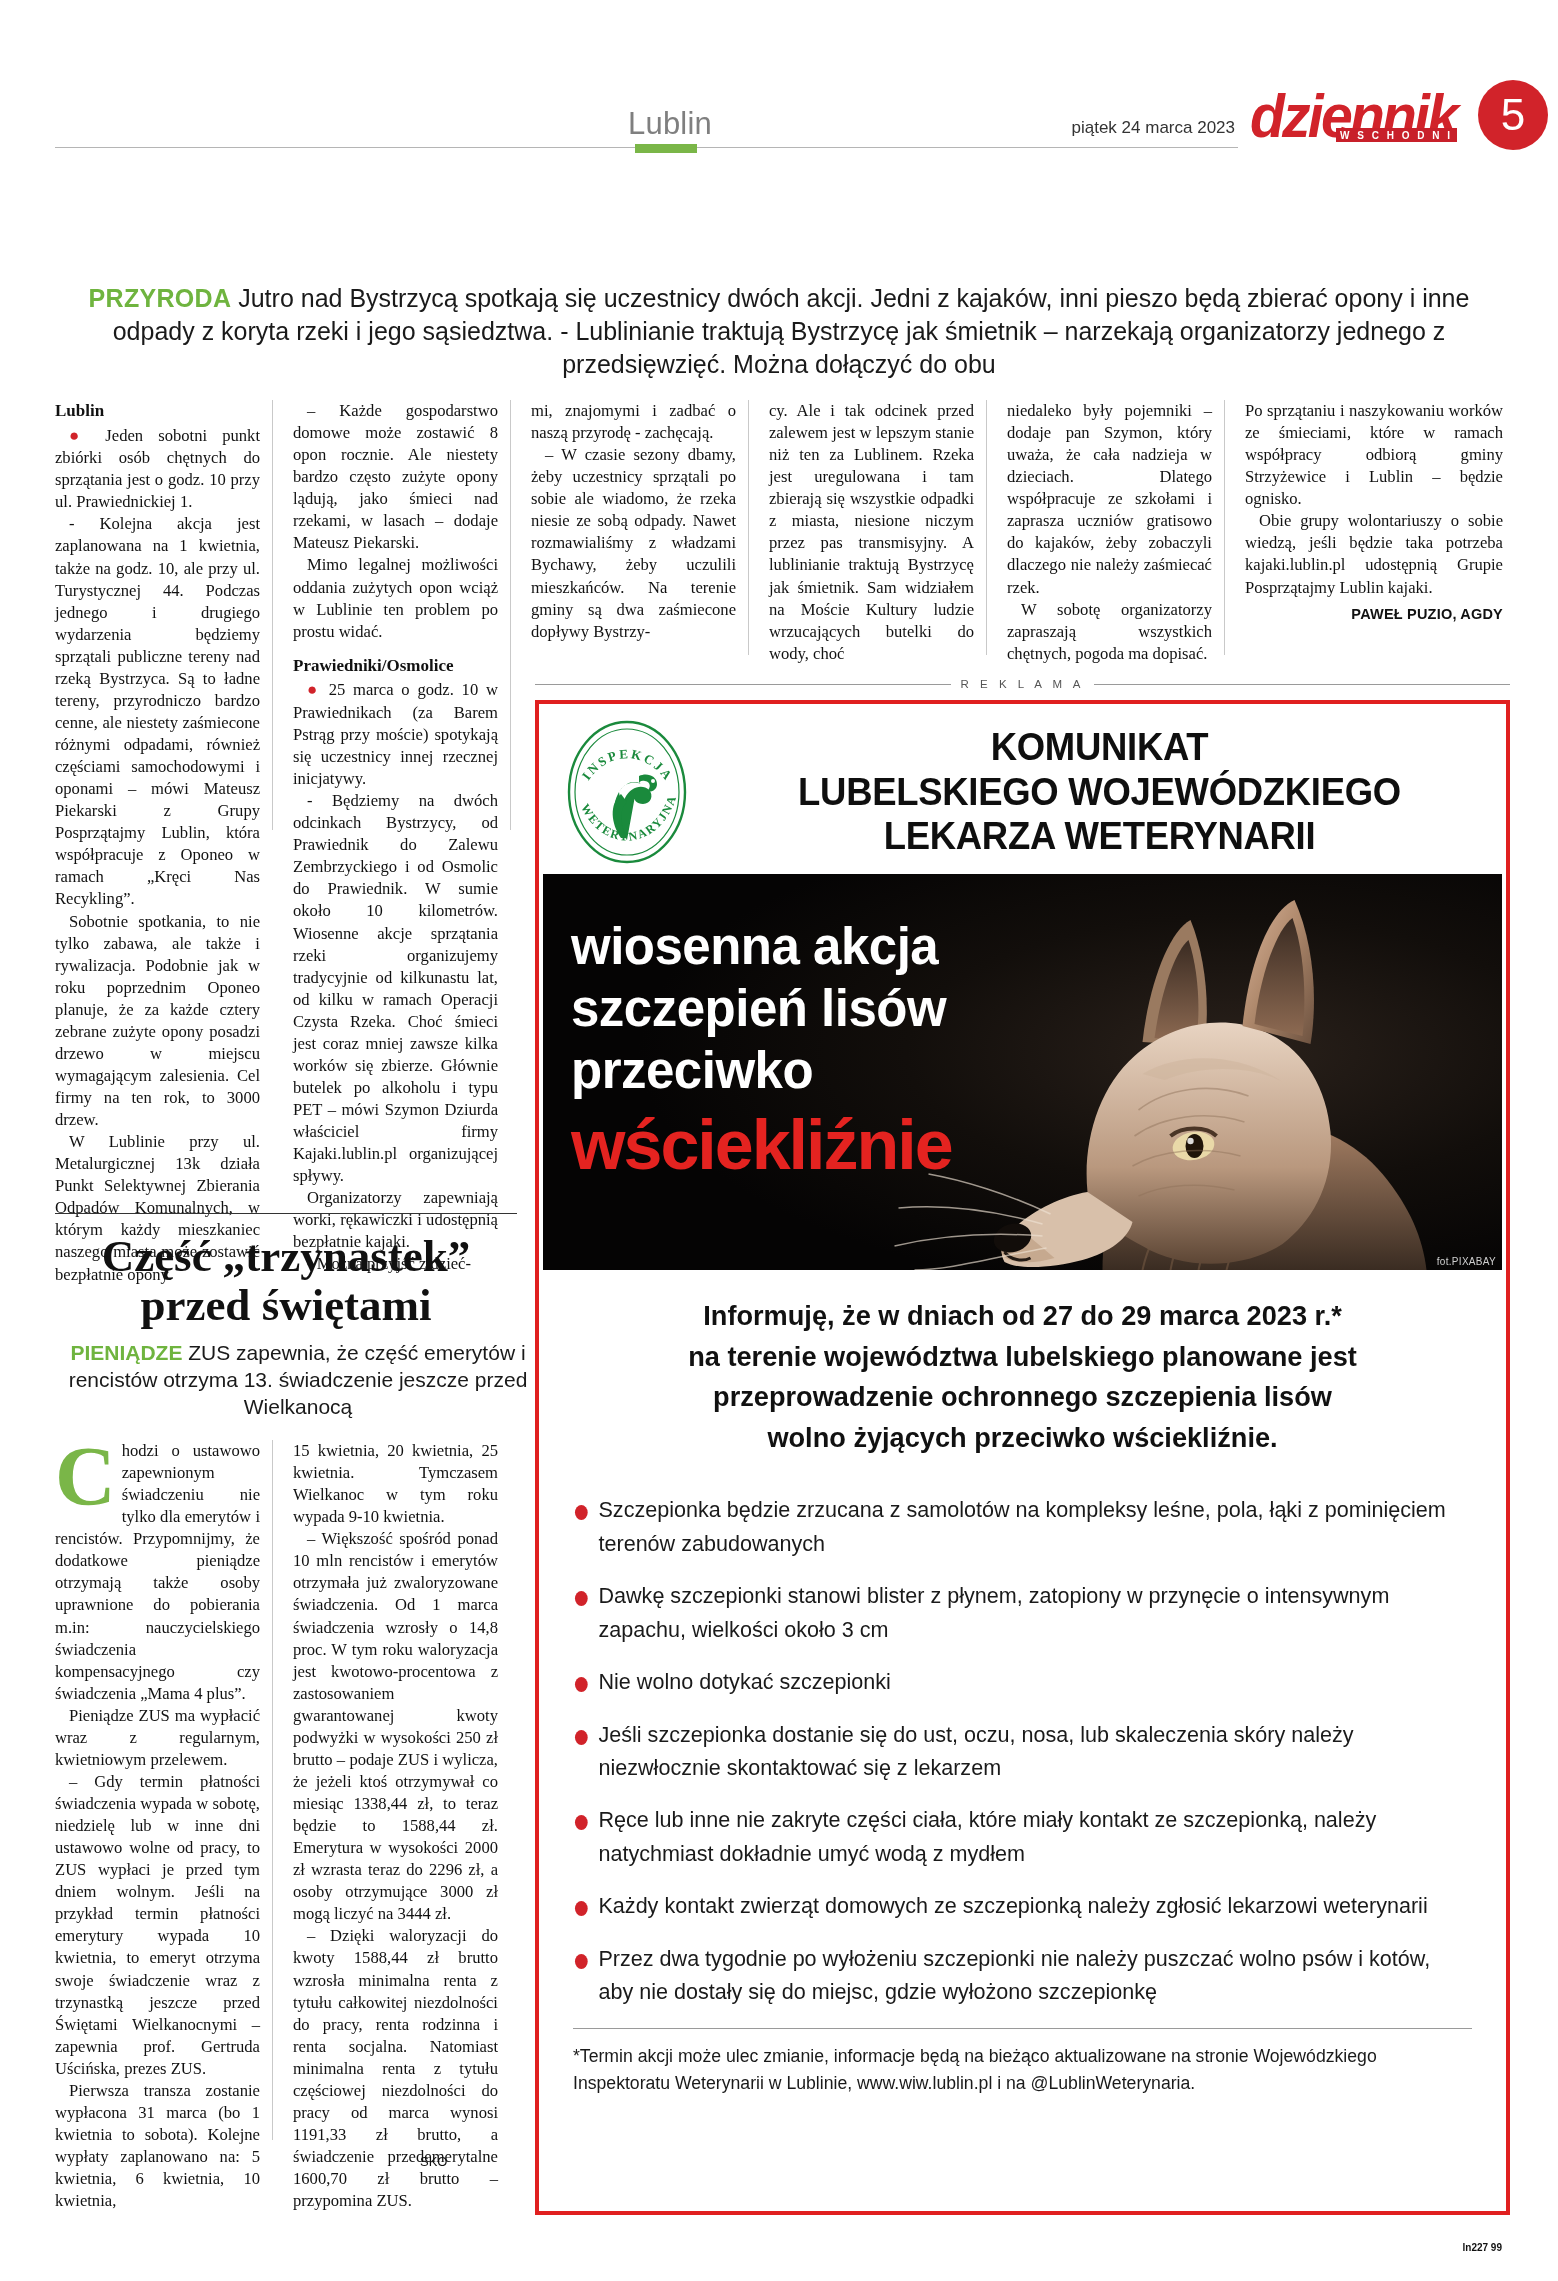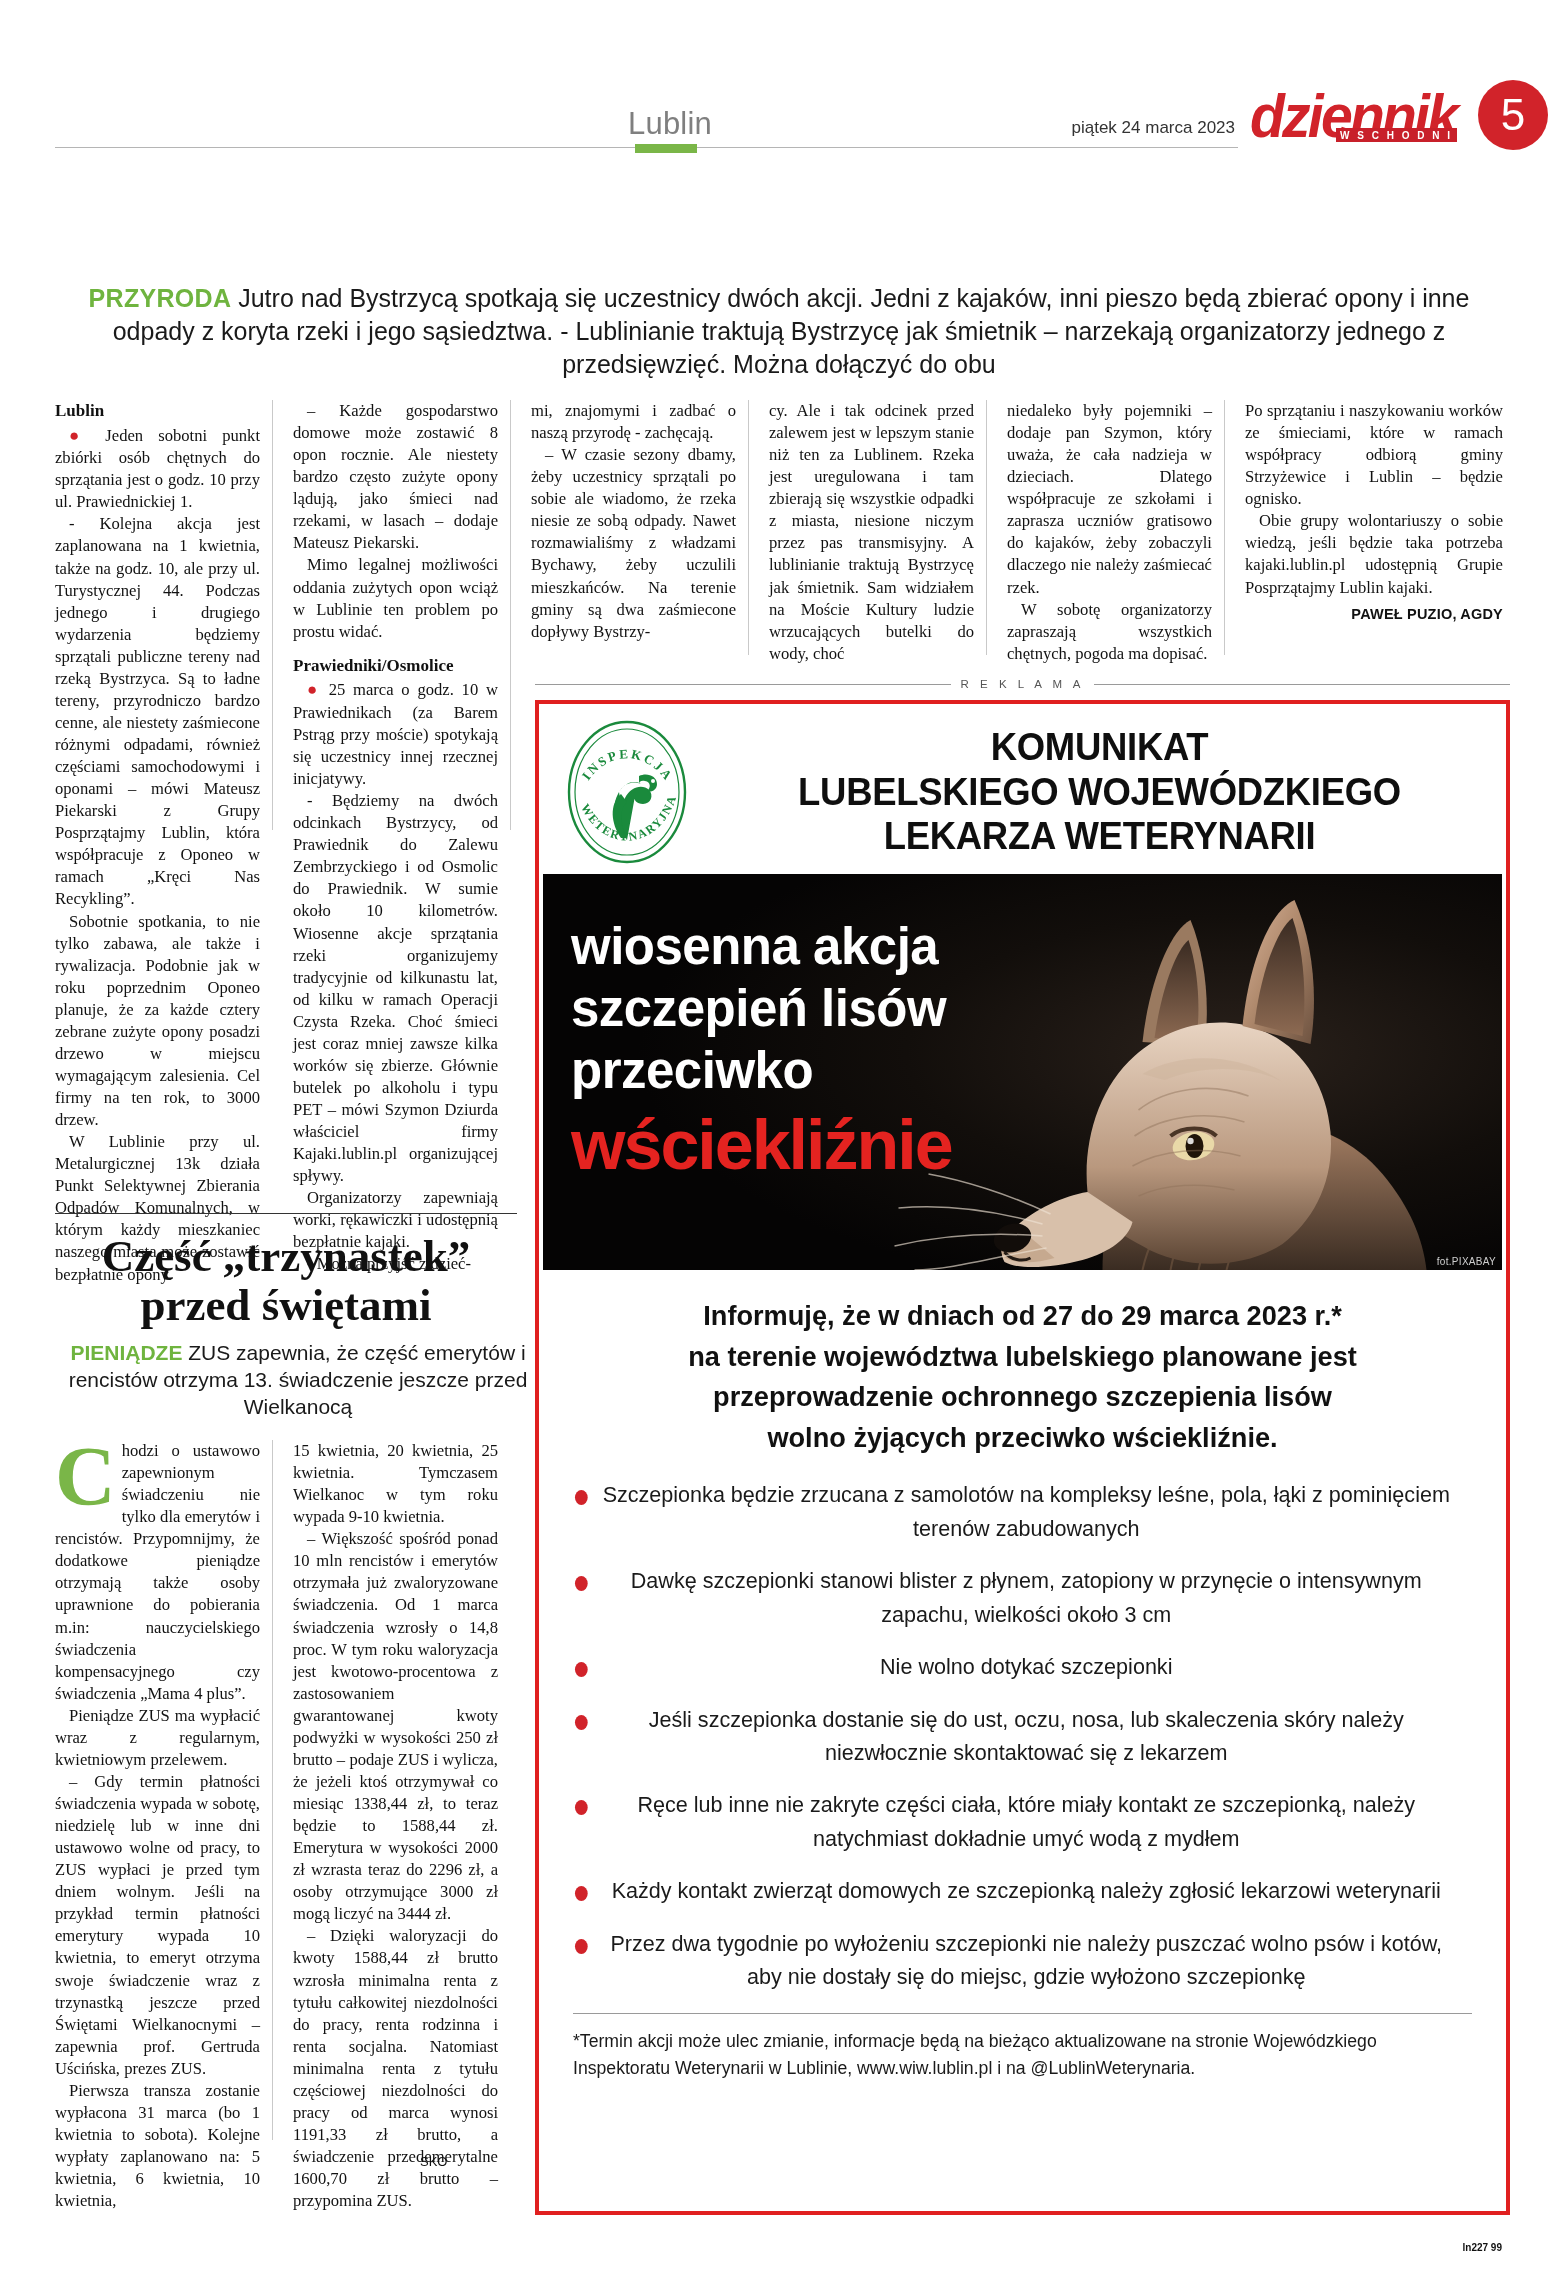--- a/index.html
+++ b/index.html
@@ -126,21 +126,21 @@
   .ad-banner-txt .red{color:#e42320;font-size:70px;letter-spacing:-2px;}
   .ad-credit{
     position:absolute;right:6px;bottom:3px;color:#cfcfcf;font-size:10px;
     font-family:"Liberation Sans",sans-serif;letter-spacing:.3px;
   }
   .ad-info{
     text-align:center;font-family:"Liberation Sans",sans-serif;font-weight:bold;
     font-size:28px;line-height:1.45;color:#111;margin:26px 40px 8px 40px;
     transform:scaleX(.97);
   }
-  .ad-list{margin:20px 34px 0 34px;padding:0;list-style:none;text-align:center;}
+  .ad-list{margin:35px 34px 0 34px;padding:0;list-style:none;}
   .ad-list li{
     position:relative;padding-left:26px;margin-bottom:19px;
     font-family:"Liberation Sans",sans-serif;font-size:22px;line-height:1.52;
     color:#1a1a1a;transform:scaleX(.98);transform-origin:left;
   }
   .ad-list li::before{
     content:"";position:absolute;left:2px;top:12px;width:13px;height:15px;
     border-radius:50%;background:#d1232a;
   }
   .ad-foot-rule{margin:10px 34px 0 34px;height:1px;background:#9a9a9a;}

